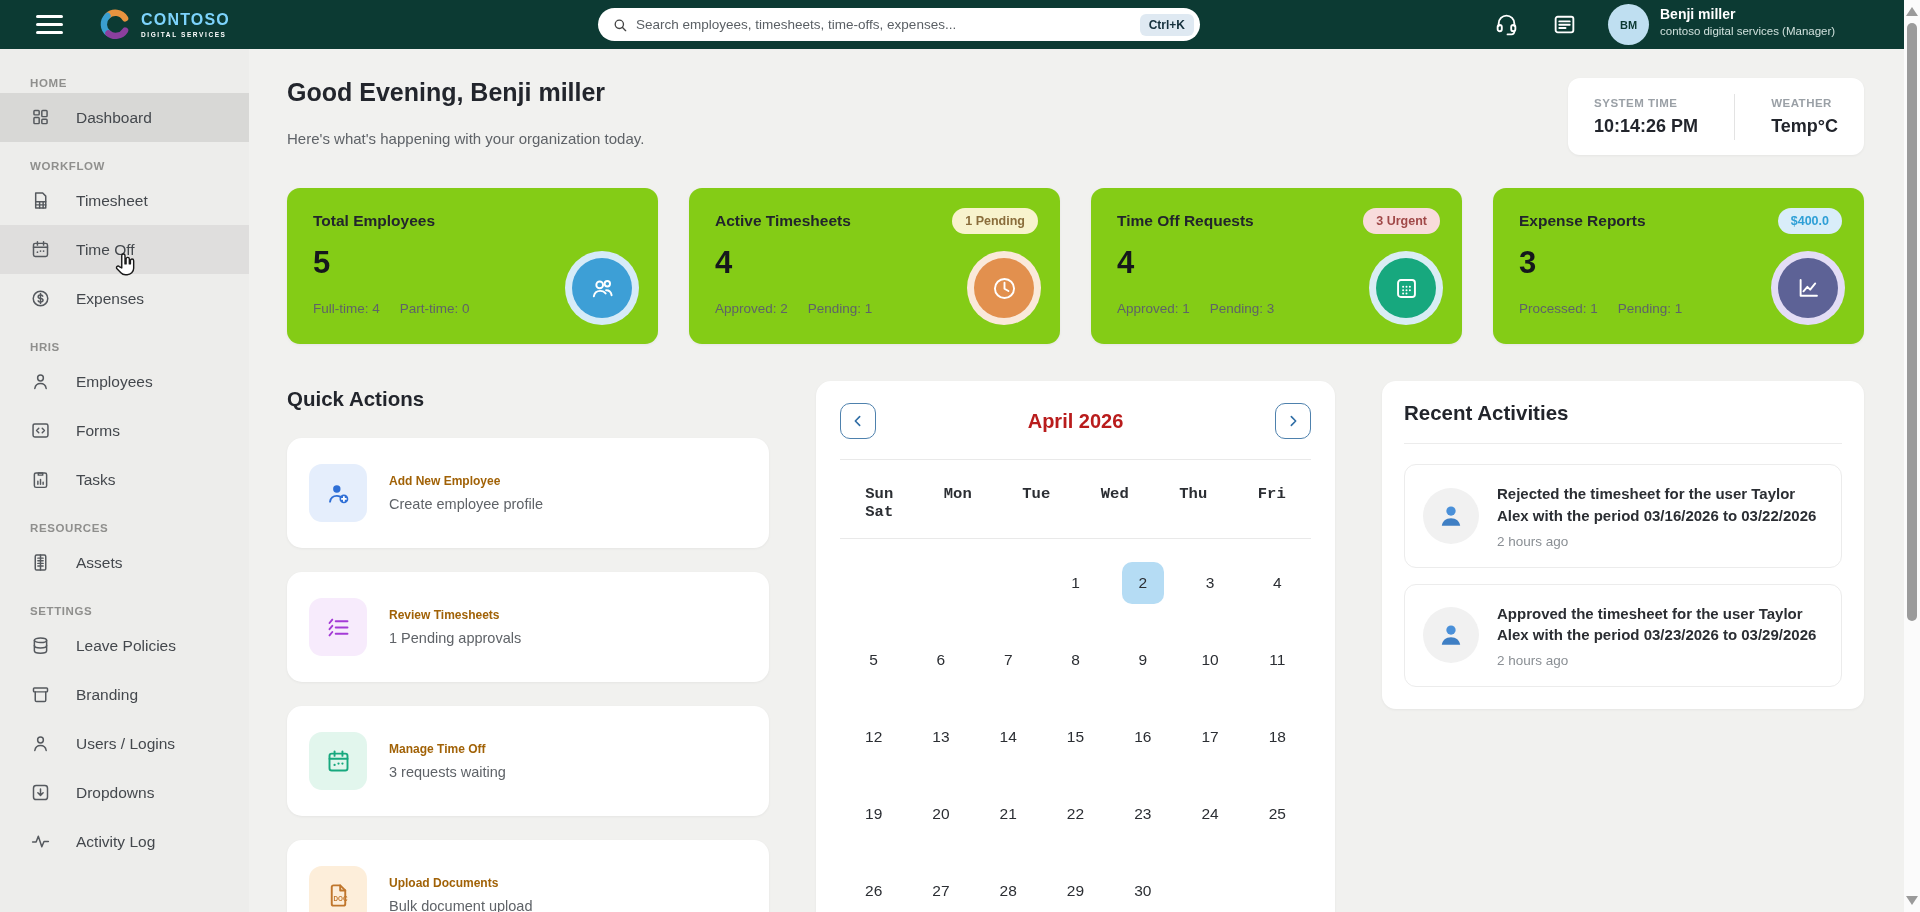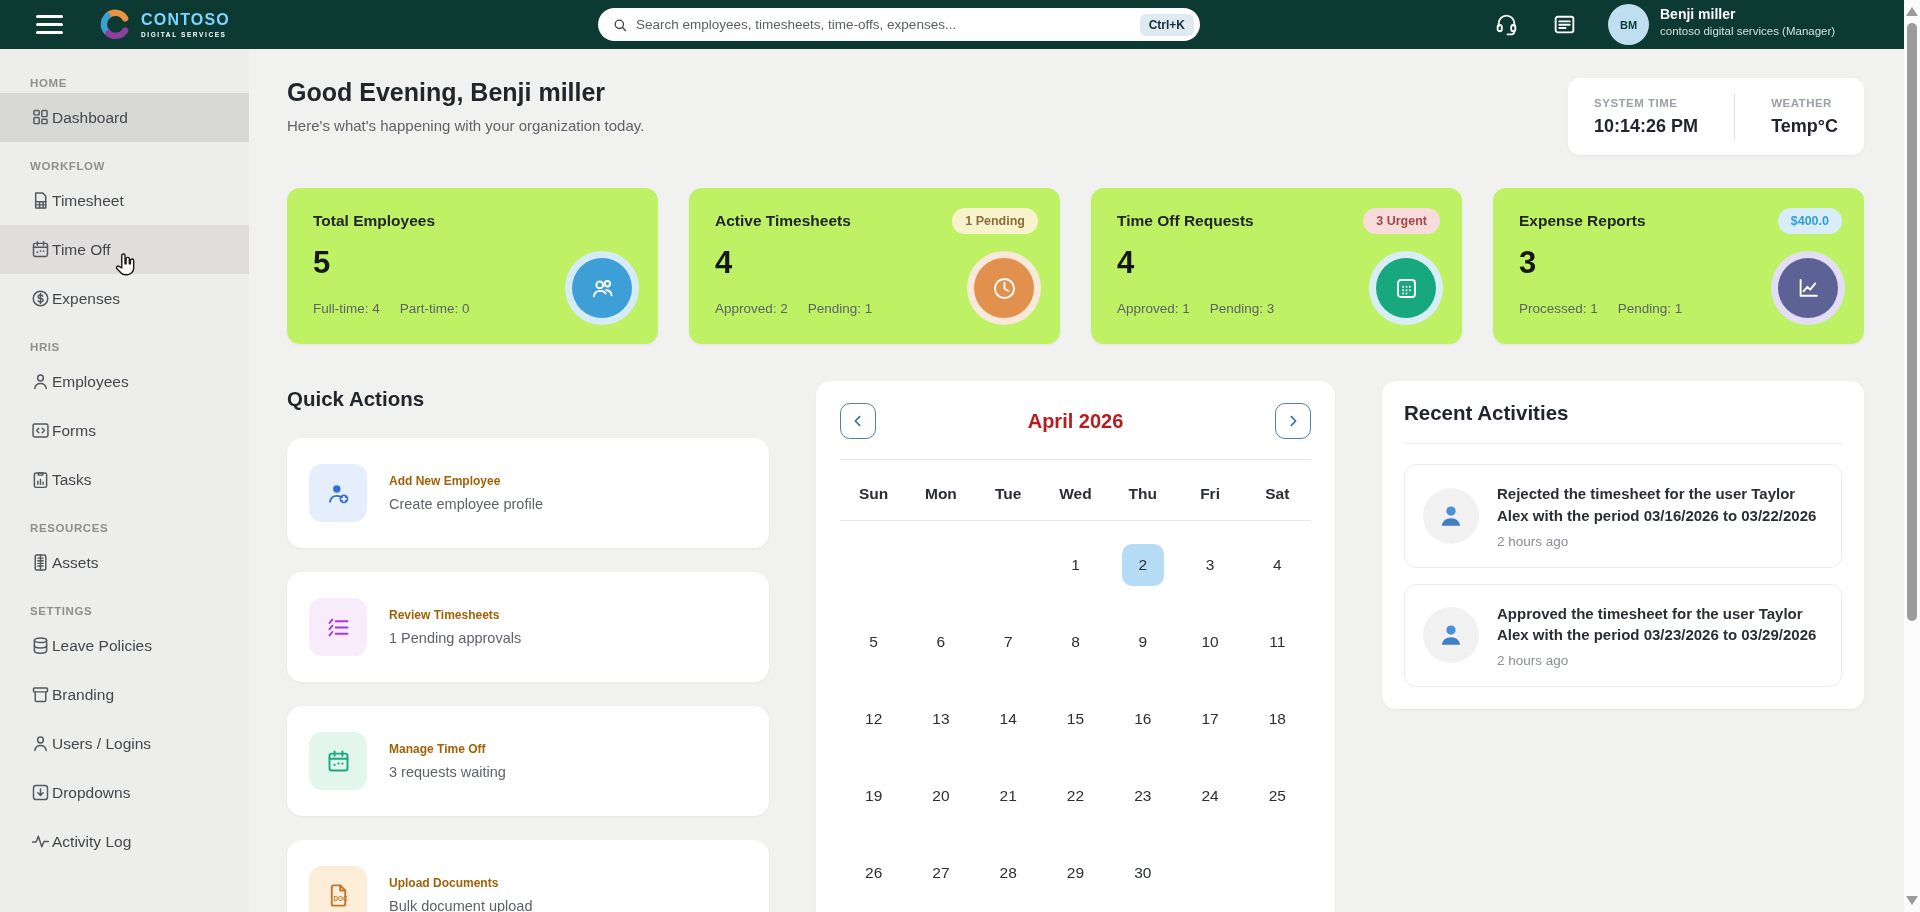--- a/index.html
+++ b/index.html
@@ -37,41 +37,41 @@
   .user-block { position:absolute; left:1660px; top:6px; }
   .user-name { color:#fff; font-weight:bold; font-size:14px; }
   .user-sub { color:#cfe0dc; font-size:11.5px; margin-top:3px; }
   
   .sidebar {
     position:fixed; top:49px; left:0; width:249px; height:863px;
     background:#ededeb; padding-top:10px; overflow:hidden; z-index:5;
   }
   .section-label { margin:18px 0 4px 30px; font-size:11.5px; font-weight:bold; letter-spacing:0.6px; color:#8f8f8d; }
   .side-item {
-    height:49px; display:flex; align-items:center; gap:1px; padding-left:30px;
+    height:49px; display:flex; align-items:center; gap:25px; padding-left:30px;
     font-size:15.5px; color:#44484d; cursor:pointer;
   }
   .side-item svg { width:21px; height:21px; color:#55595e; flex:none; }
   .side-item.active { background:#d8d8d6; }
   .side-item.hover { background:#dfdedd; }
   
   .main { position:absolute; left:249px; top:49px; width:1655px; height:863px; padding:29px 40px 0 38px; }
   .head-row { display:flex; justify-content:space-between; align-items:flex-start; }
   .greet-title { font-size:25px; font-weight:bold; color:#22252c; }
-  .greet-sub { font-size:15px; color:#5f6368; margin-top:10px; }
+  .greet-sub { font-size:15px; color:#5f6368; margin-top:23px; }
   .status-card {
     background:#fff; border-radius:12px; height:77px; padding:14px 26px;
     display:flex; align-items:center; gap:36px; box-shadow:0 1px 3px rgba(0,0,0,.05);
   }
   .status-col .lbl { font-size:11.5px; font-weight:bold; letter-spacing:.5px; color:#9aa0a6; }
   .status-col .val { font-size:18px; font-weight:bold; color:#22252c; margin-top:7px; }
   .status-div { width:1px; height:46px; background:#e3e3e3; }
   
   .stats { display:grid; grid-template-columns:repeat(4,1fr); gap:31px; margin-top:33px; }
-  .stat-card { position:relative; background:#bef264; border-radius:13px; height:156px; padding:24px 26px; box-shadow:0 1px 3px rgba(0,0,0,.05); }
+  .stat-card { position:relative; background:#84cc16; border-radius:13px; height:156px; padding:24px 26px; box-shadow:0 1px 3px rgba(0,0,0,.05); }
   .stat-title { font-size:15.5px; font-weight:bold; color:#22252c; }
   .stat-badge { position:absolute; top:20px; right:22px; font-size:12.5px; font-weight:bold; padding:6px 13px; border-radius:14px; }
   .stat-value { font-size:31px; font-weight:bold; color:#15171c; margin-top:15px; }
   .stat-details { display:flex; gap:20px; font-size:13.5px; color:#5f6368; margin-top:20px; }
   .stat-icon {
     position:absolute; right:26px; bottom:26px; width:60px; height:60px; border-radius:50%;
     display:flex; align-items:center; justify-content:center; color:#fff;
   }
   .stat-icon svg { width:27px; height:27px; }
   
@@ -90,21 +90,21 @@
   
   .cal-card { background:#fff; border-radius:15px; padding:22px 24px; height:560px; box-shadow:0 1px 3px rgba(0,0,0,.05); }
   .cal-head { display:flex; align-items:center; justify-content:space-between; }
   .cal-nav {
     width:36px; height:36px; border-radius:10px; border:1.7px solid #4e81ad; background:#fff;
     color:#2f6da5; display:flex; align-items:center; justify-content:center; cursor:pointer;
   }
   .cal-nav svg { width:16px; height:16px; }
   .cal-month { font-size:20px; font-weight:bold; color:#b91c1c; }
   .cal-div { border-top:1px solid #e9e9e9; margin-top:20px; }
-  .cal-week { display:grid; grid-template-columns:repeat(7,1fr); margin-top:25px; }
+  .cal-week { display:grid; grid-template-columns:repeat(6,1fr); margin-top:25px;font-family:Liberation Mono, monospace; }
   .cal-week div { text-align:center; font-size:15.5px; font-weight:bold; color:#2b2e33; }
   .cal-div2 { border-top:1px solid #e9e9e9; margin-top:17px; }
   .cal-grid { display:grid; grid-template-columns:repeat(7,1fr); grid-auto-rows:77px; margin-top:5px; }
   .cal-cell { display:flex; align-items:center; justify-content:center; }
   .cal-cell span {
     width:42px; height:42px; display:flex; align-items:center; justify-content:center;
     font-size:15.5px; color:#2b2e33; border-radius:10px; cursor:pointer;
   }
   .cal-cell span.selected { background:#b5dcf4; }
   

